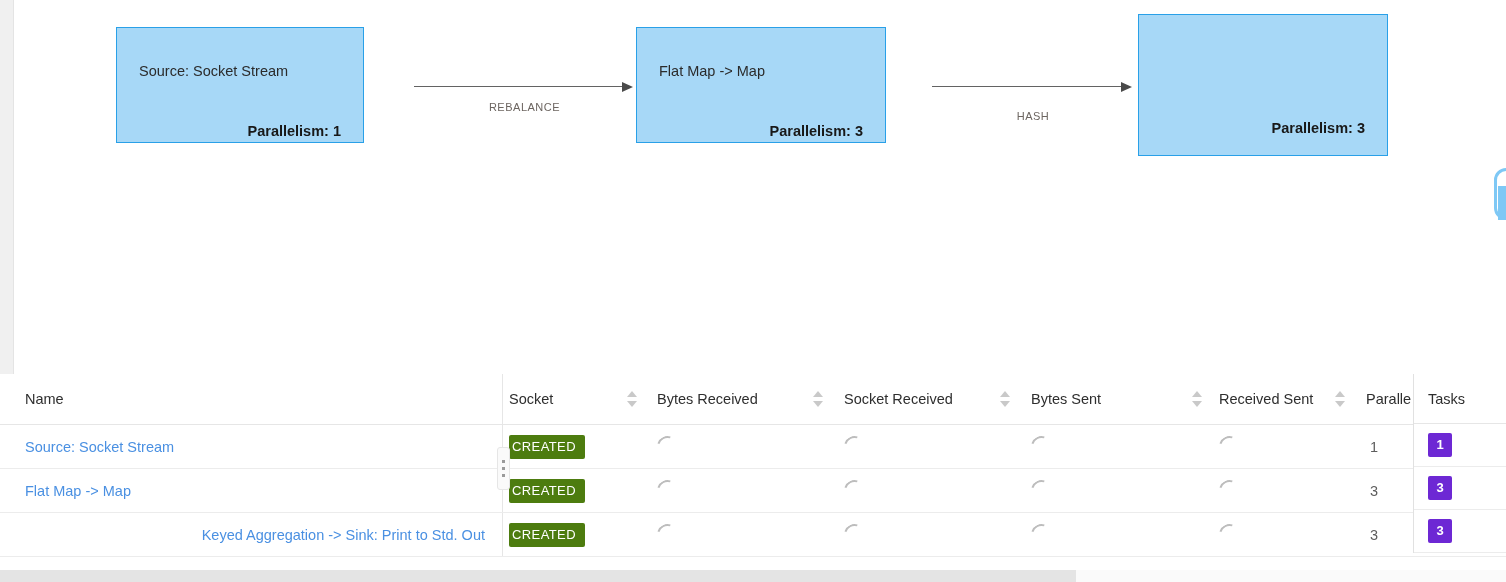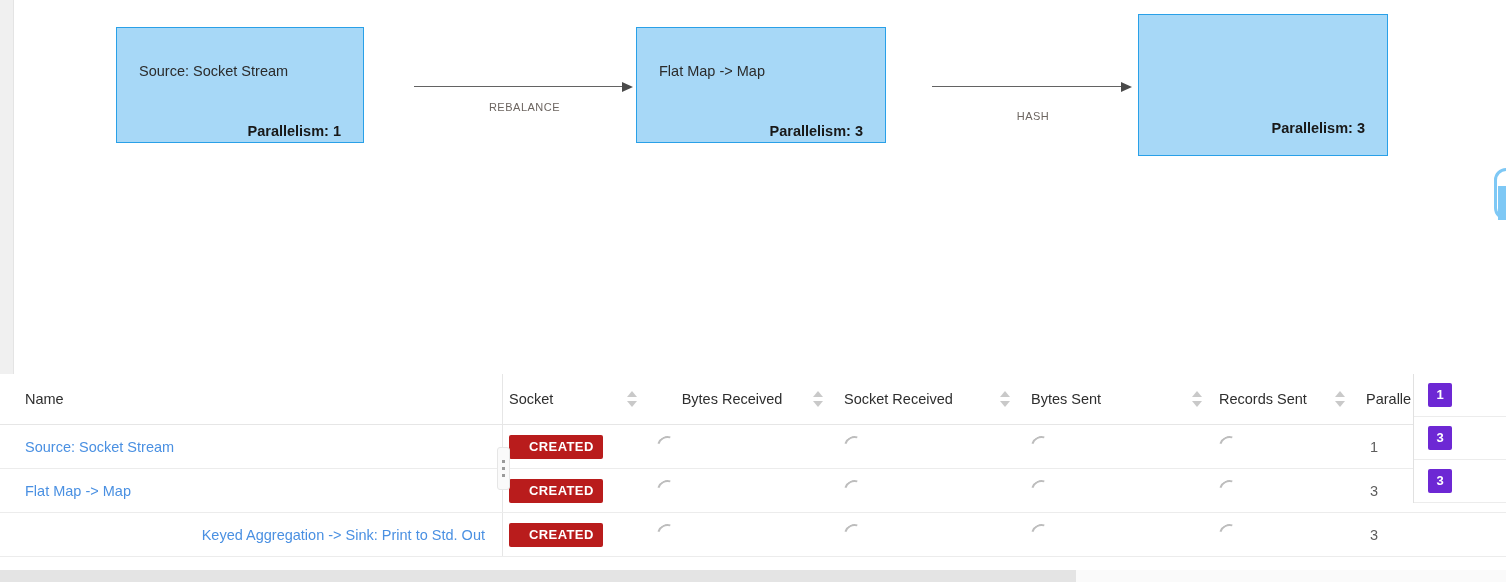--- a/index.html
+++ b/index.html
@@ -229,26 +229,26 @@
   }
   .cell.num { justify-content: flex-end; }
   .name-link {
     color: #4a90e2;
     font-size: 14.5px;
     text-decoration: none;
     cursor: pointer;
   }
   .badge-status {
     display: inline-block;
-    background: #b91c1c;
+    background: #4d7c0f;
     color: #ffffff;
     font-size: 13px;
-    font-weight: bold;
+    font-weight: normal;
     letter-spacing: 0.4px;
-    padding: 4px 9px 5px 20px;
+    padding: 4px 9px 5px 3px;
     border-radius: 2px;
   }
   .badge-task {
     display: inline-block;
     min-width: 10px;
     background: #6d28d4;
     color: #ffffff;
     font-size: 13px;
     font-weight: bold;
     padding: 4px 7px 5px 7px;
@@ -394,21 +394,21 @@
         <div class="vsep" style="left:502px;height:50px;"></div>
 
         <div class="hcell" style="left:509px;width:110px;">
           <span class="htext">Socket</span>
         </div>
         <div class="sort-ico" style="left:627px;">
             <b></b>
             <s></s>
           </div>
 
-        <div class="hcell" style="left:657px;width:150px;justify-content:center;">
+        <div class="hcell" style="left:657px;width:150px;">
           <span class="htext">Bytes Received</span>
         </div>
         <div class="sort-ico" style="left:813px;">
             <b></b>
             <s></s>
           </div>
 
         <div class="hcell" style="left:844px;width:155px;">
           <span class="htext">Socket Received</span>
         </div>
@@ -419,21 +419,21 @@
 
         <div class="hcell" style="left:1031px;width:150px;">
           <span class="htext">Bytes Sent</span>
         </div>
         <div class="sort-ico" style="left:1192px;">
             <b></b>
             <s></s>
           </div>
 
         <div class="hcell" style="left:1219px;width:115px;">
-          <span class="htext">Records Sent</span>
+          <span class="htext">Received Sent</span>
         </div>
         <div class="sort-ico" style="left:1335px;">
             <b></b>
             <s></s>
           </div>
 
         <div class="hcell" style="left:1366px;width:46px;">
           <span class="htext">Parallelism</span>
         </div>
       </div>
@@ -507,20 +507,23 @@
         <div class="cell num" style="left:1330px;width:48px;">3</div>
       </div>
 
       <div class="col-resizer">
         <i></i>
         <i></i>
         <i></i>
       </div>
 
       <div class="pinned">
+        <div class="ph">
+          <span>Tasks</span>
+        </div>
         <div class="pr">
           <span class="badge-task">1</span>
         </div>
         <div class="pr">
           <span class="badge-task">3</span>
         </div>
         <div class="pr">
           <span class="badge-task">3</span>
         </div>
       </div>

